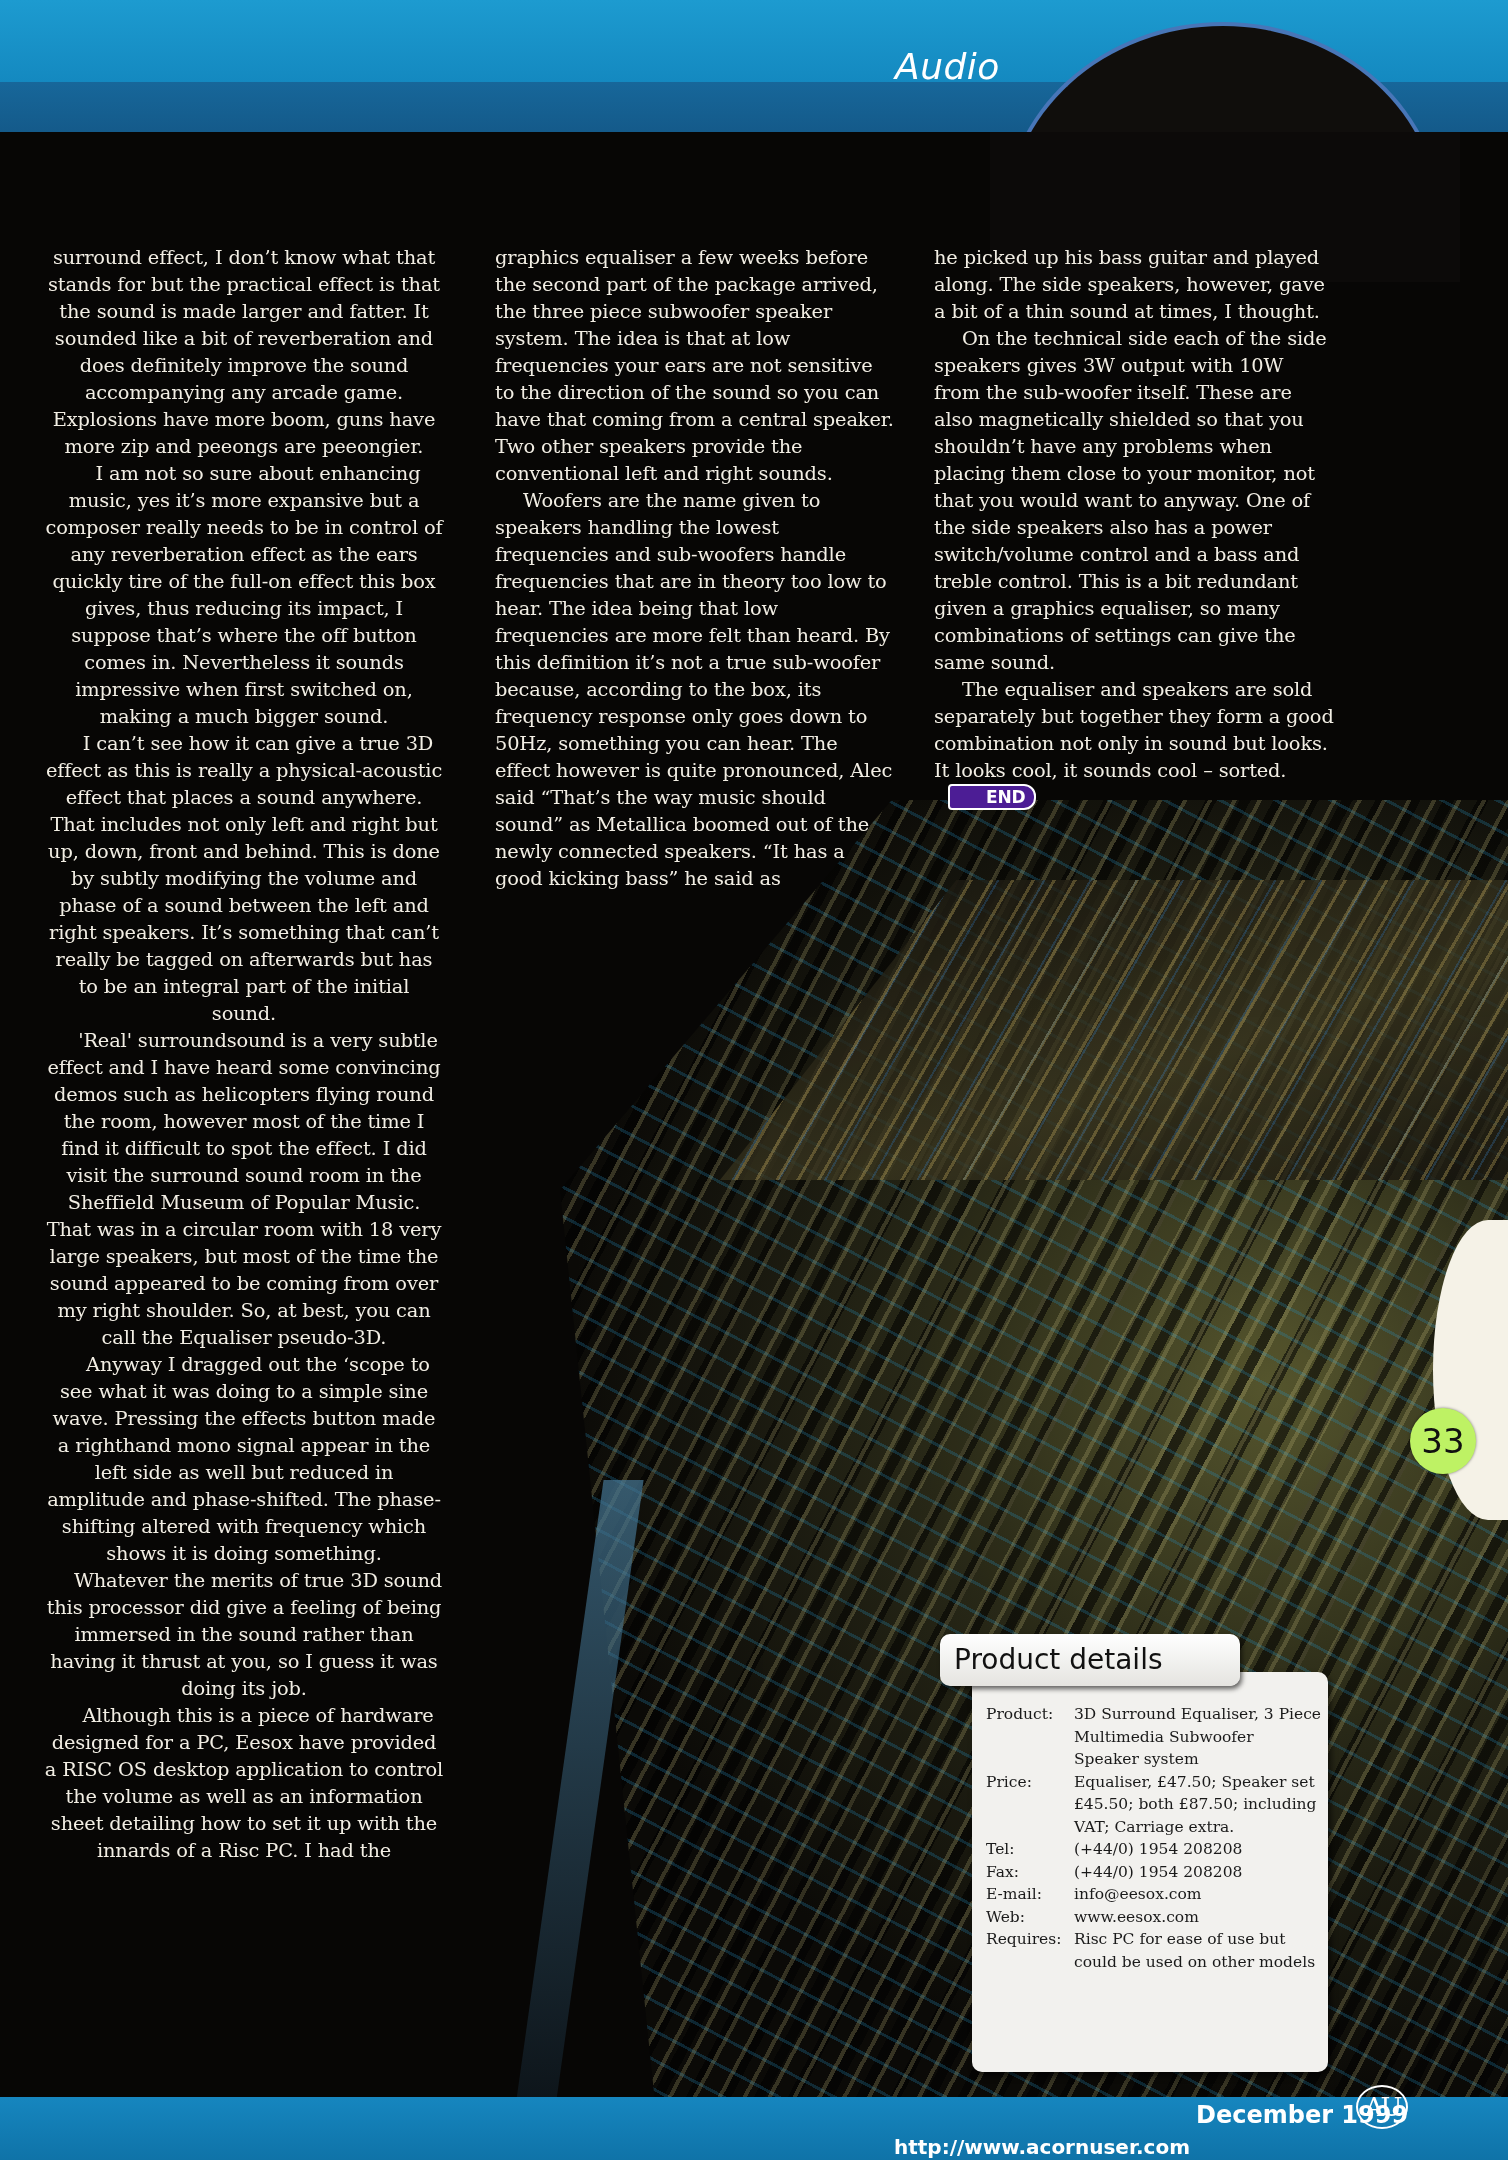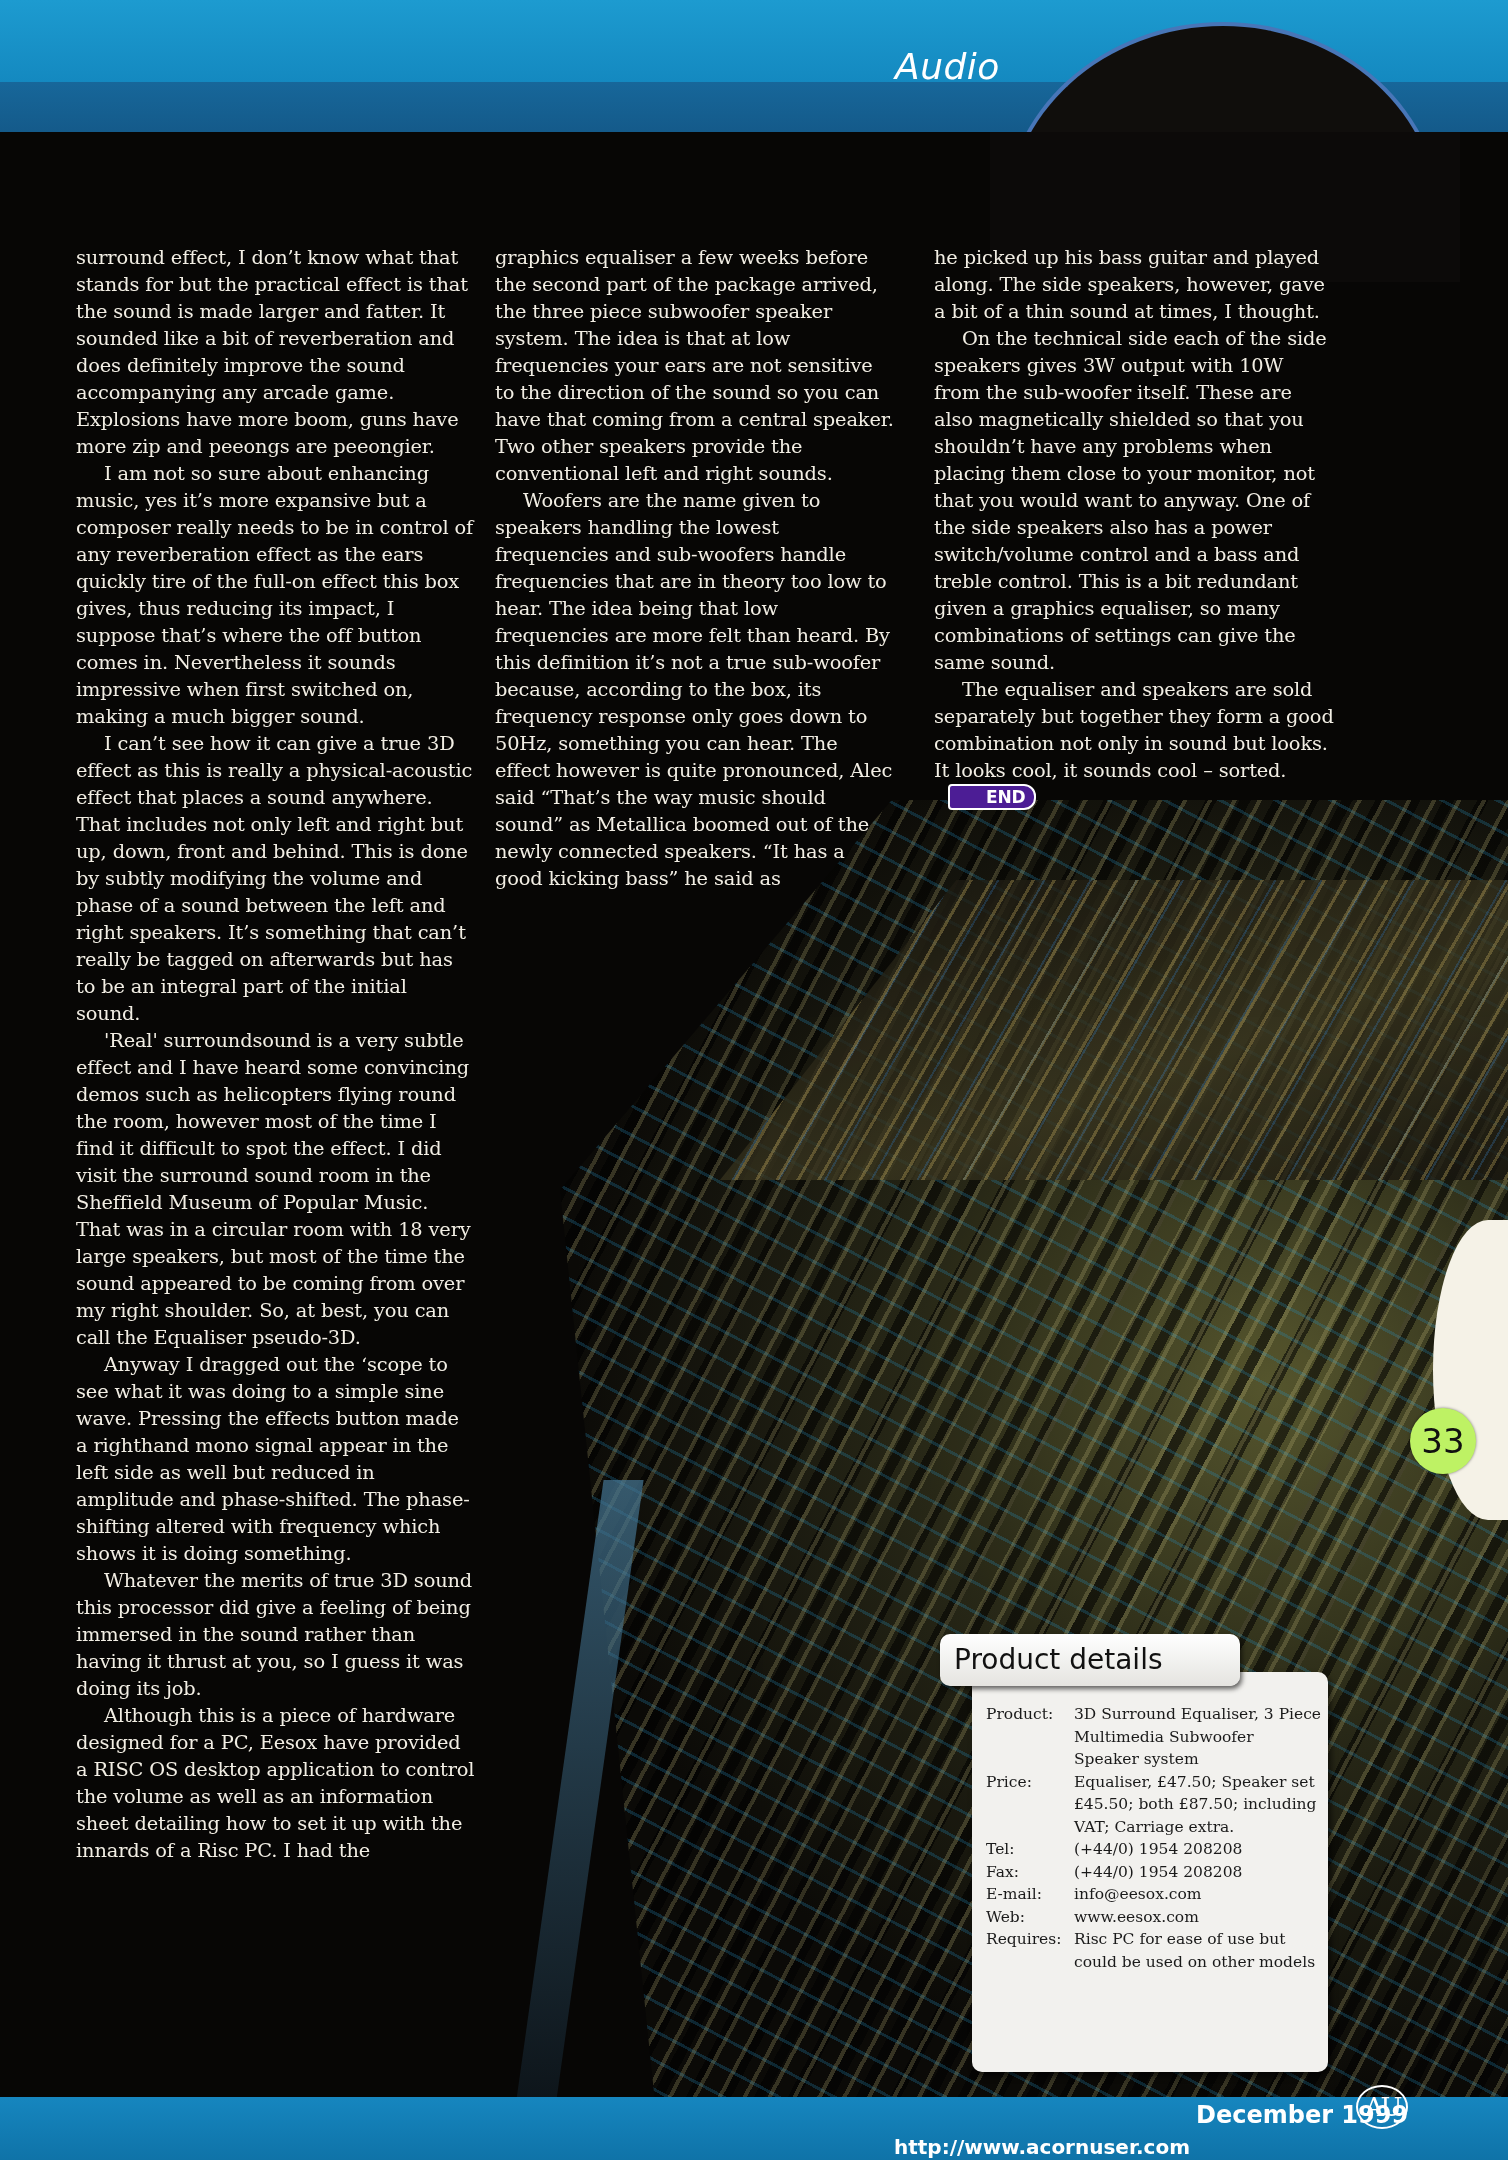--- a/index.html
+++ b/index.html
@@ -63,21 +63,21 @@
 
   
   .col {
     position: absolute; top: 244px; color: #f2eee4;
     font-size: 19.4px; line-height: 27px;
     font-family: "DejaVu Serif", serif;
     letter-spacing: -0.15px;
   }
   .col p { margin: 0; text-indent: 28px; }
   .col p.first { text-indent: 0; }
-  .col1 { left: 76px; width: 400px; }
+  .col1 { left: 44px; width: 400px; text-align: center; }
   .col2 { left: 495px; width: 400px; }
   .col3 { left: 934px; width: 400px; }
 
   .end-badge {
     display: inline-block; margin-left: 14px; padding: 0 8px;
     border: 2px solid #ffffff; border-radius: 4px 12px 12px 4px;
     background: #4c1d95; color: #ffffff;
     font-family: "DejaVu Sans", sans-serif; font-weight: bold; font-size: 17px;
     line-height: 22px; vertical-align: 1px;
   }

